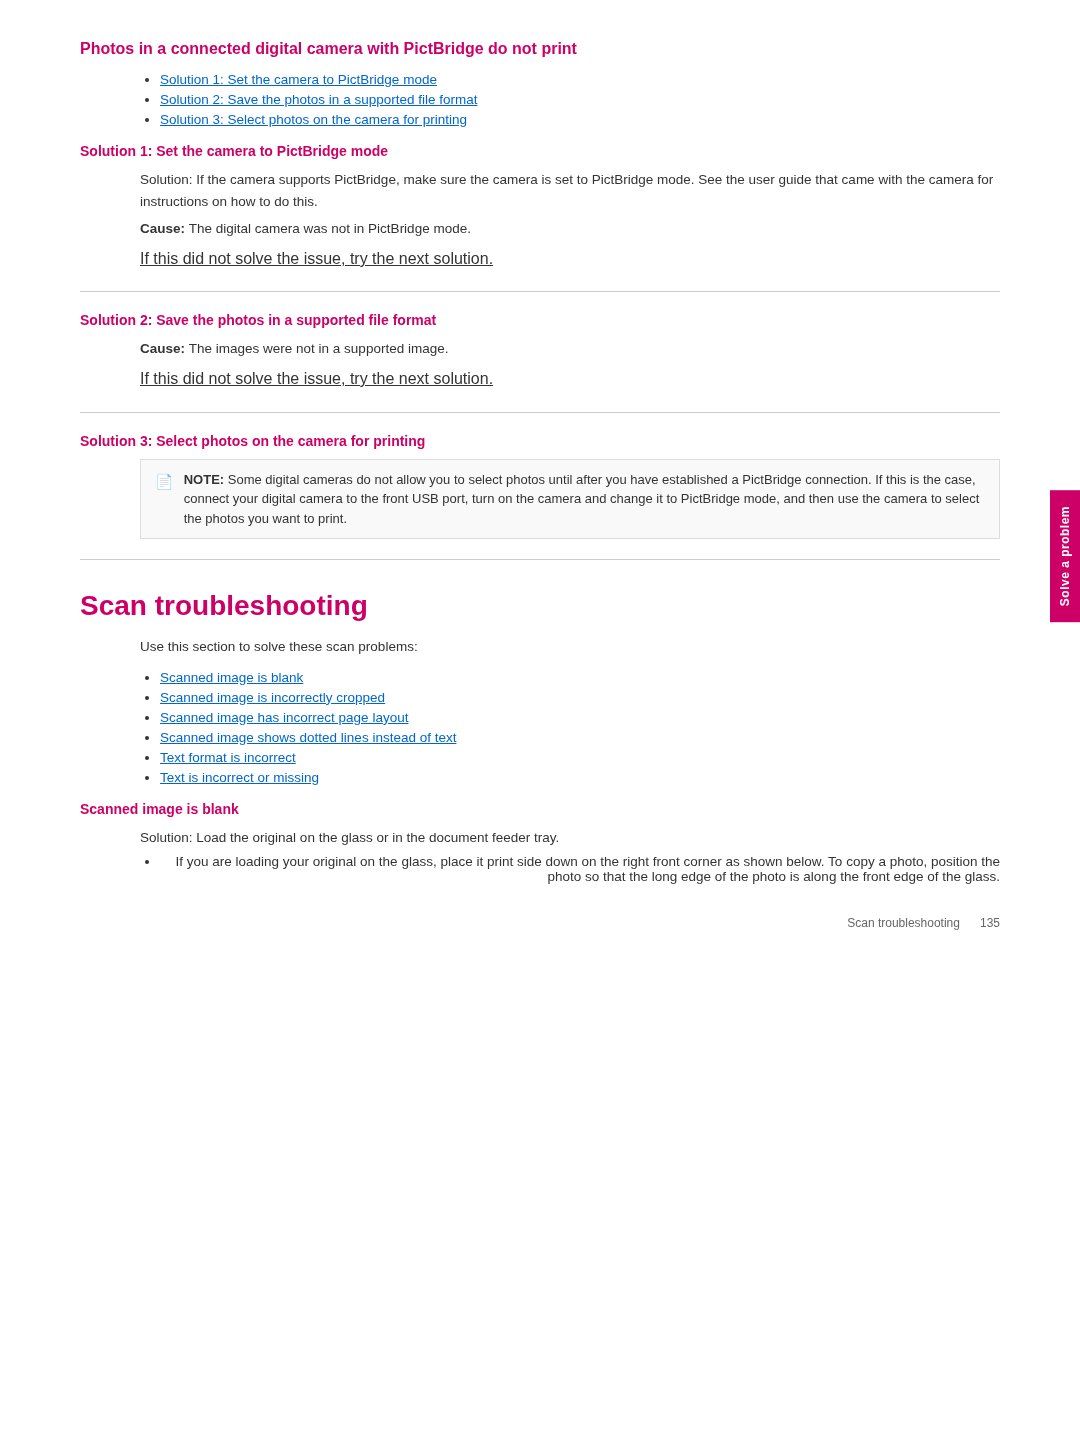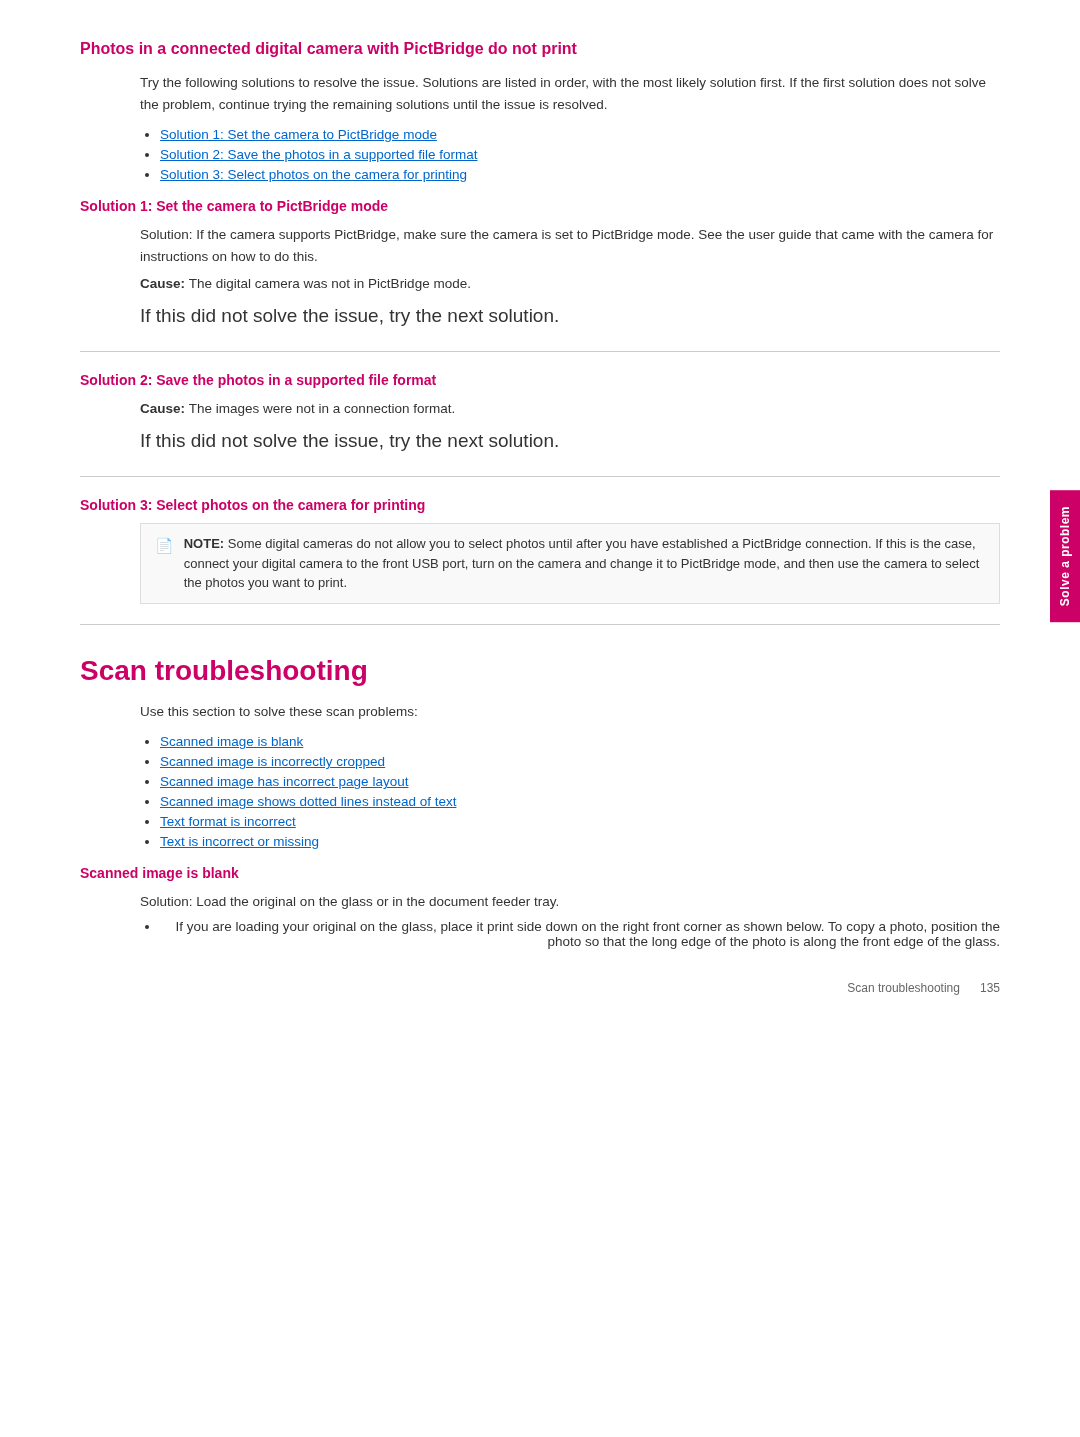--- a/index.html
+++ b/index.html
@@ -89,23 +89,24 @@
       font-size: 13.5px;
       line-height: 1.6;
       margin-bottom: 6px;
     }
 
     .cause-text strong {
       font-weight: bold;
     }
 
     .next-solution-text {
-      font-size: 19px;
-      line-height: 1.6;
-      margin-bottom: 10px;
+      font-size: 16px;
+      line-height: 1.6;
+      margin-bottom: 10px;
+      text-decoration: underline;
     }
 
     .divider {
       border: none;
       border-top: 1px solid #ccc;
       margin: 20px 0;
     }
 
     .subsection-container {
       margin-bottom: 10px;
@@ -174,21 +175,20 @@
     }
   </style>
 </head>
 <body>
 
 <div class="page-container">
 
   <div class="pictbridge-section">
     <h1 class="section-title-main">Photos in a connected digital camera with PictBridge do not print</h1>
 
-    <p class="intro-text">Try the following solutions to resolve the issue. Solutions are listed in order, with the most likely solution first. If the first solution does not solve the problem, continue trying the remaining solutions until the issue is resolved.</p>
 
     <ul class="bullet-list">
       <li><a>Solution 1: Set the camera to PictBridge mode</a></li>
       <li><a>Solution 2: Save the photos in a supported file format</a></li>
       <li><a>Solution 3: Select photos on the camera for printing</a></li>
     </ul>
 
     <div class="subsection-container">
       <h2 class="subsection-title">Solution 1: Set the camera to PictBridge mode</h2>
       <div class="solution-block">
@@ -204,21 +204,21 @@
       </div>
     </div>
 
     <hr class="divider">
 
     <div class="subsection-container">
       <h2 class="subsection-title">Solution 2: Save the photos in a supported file format</h2>
       <div class="solution-block">
         <p class="cause-text">
           <strong>Cause:  </strong>
-          <span>The images were not in a connection format.</span>
+          <span>The images were not in a supported image.</span>
         </p>
         <p class="next-solution-text">If this did not solve the issue, try the next solution.</p>
       </div>
     </div>
 
     <hr class="divider">
 
     <div class="subsection-container">
       <h2 class="subsection-title">Solution 3: Select photos on the camera for printing</h2>
       <div class="solution-block">

